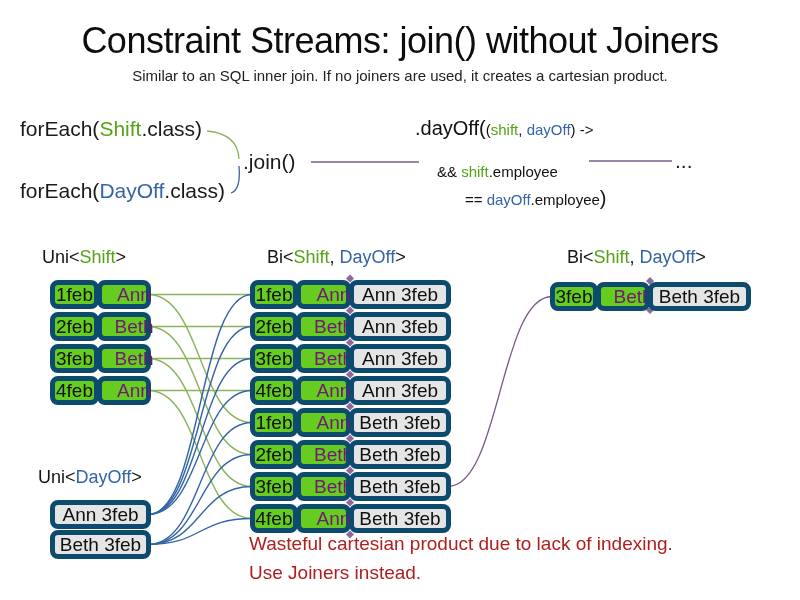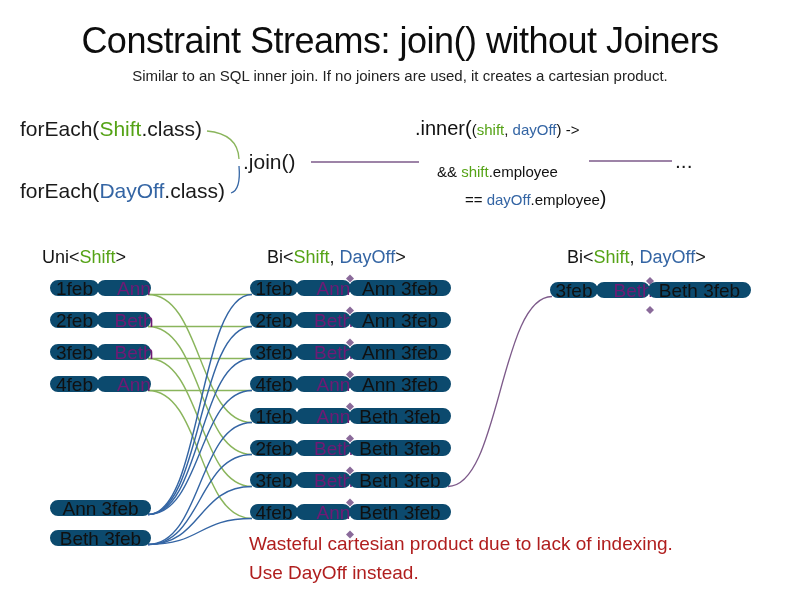--- a/index.html
+++ b/index.html
@@ -12,22 +12,22 @@
   .subtitle{top:67px;left:0;width:100%;text-align:center;font-size:15px;color:#222;}
   .code{font-size:21px;color:#1a1a1a;white-space:nowrap;}
   .filter-small{font-size:15px;}
   .filter-big{font-size:20px;}
   .tok-green{color:#55a316;}
   .tok-blue{color:#3465a4;}
   .collabel{font-size:18px;white-space:nowrap;color:#141414;}
   #wires{position:absolute;left:0;top:0;width:800px;height:600px;}
   .row{position:absolute;left:0;height:29px;width:100%;}
   .cell{
-    position:absolute;top:0;height:16px;box-sizing:border-box;
-    border:8px solid #0c4a6e;border-radius:8px;
+    position:absolute;top:0;height:29px;box-sizing:border-box;
+    border:5px solid #0c4a6e;border-radius:8px;
     display:flex;align-items:center;justify-content:center;
     font-size:19px;line-height:1;white-space:nowrap;color:#101010;
   }
   .g{background:#66cc20;}
   .b{background:#e5e5e5;}
   .nm{color:#701a75;padding-left:20px;}
   .s-date{left:50px;width:49px;}
   .s-name{left:97px;width:54px;}
   .p-date{left:250px;width:48px;}
   .p-name{left:296px;width:55px;}
@@ -86,38 +86,41 @@
     <span>forEach(</span><span class="tok-green">Shift</span><span>.class)</span>
   </div>
 
   <div class="abs code" style="left:20px;top:179px;">
     <span>forEach(</span><span class="tok-blue">DayOff</span><span>.class)</span>
   </div>
 
   <div class="abs code" style="left:243px;top:150px;">.join()</div>
 
   <div class="abs" style="left:415px;top:117px;white-space:nowrap;">
-    <span class="filter-big">.inner(</span><span class="filter-small">(</span><span class="filter-small tok-green">shift</span><span class="filter-small">, </span><span class="filter-small tok-blue">dayOff</span><span class="filter-small">) -&gt;</span>
+    <span class="filter-big">.dayOff(</span><span class="filter-small">(</span><span class="filter-small tok-green">shift</span><span class="filter-small">, </span><span class="filter-small tok-blue">dayOff</span><span class="filter-small">) -&gt;</span>
   </div>
   <div class="abs filter-small" style="left:437px;top:163px;white-space:nowrap;">
     <span>&amp;&amp; </span><span class="tok-green">shift</span><span>.employee</span>
   </div>
   <div class="abs filter-small" style="left:465px;top:187px;white-space:nowrap;">
     <span>== </span><span class="tok-blue">dayOff</span><span>.employee</span><span class="filter-big">)</span>
   </div>
   <div class="abs ellipsis" style="left:675px;top:149px;">...</div>
 
   <div class="abs collabel" style="left:42px;top:247px;">
     <span>Uni&lt;</span><span class="tok-green">Shift</span><span>&gt;</span>
   </div>
   <div class="abs collabel" style="left:267px;top:247px;">
     <span>Bi&lt;</span><span class="tok-green">Shift</span><span>, </span><span class="tok-blue">DayOff</span><span>&gt;</span>
   </div>
   <div class="abs collabel" style="left:567px;top:247px;">
     <span>Bi&lt;</span><span class="tok-green">Shift</span><span>, </span><span class="tok-blue">DayOff</span><span>&gt;</span>
+  </div>
+  <div class="abs collabel" style="left:38px;top:467px;">
+    <span>Uni&lt;</span><span class="tok-blue">DayOff</span><span>&gt;</span>
   </div>
 
   <div class="row" style="top:280px;">
     <div class="cell g s-date">1feb</div>
     <div class="cell g s-name nm">Ann</div>
   </div>
   <div class="row" style="top:312px;">
     <div class="cell g s-date">2feb</div>
     <div class="cell g s-name nm">Beth</div>
   </div>
@@ -175,16 +178,16 @@
     <div class="cell g r-date">3feb</div>
     <div class="cell g r-name nm">Beth</div>
     <div class="cell b r-val">Beth 3feb</div>
   </div>
 
   <div class="cell b d-cell abs" style="top:500px;">Ann 3feb</div>
   <div class="cell b d-cell abs" style="top:530px;">Beth 3feb</div>
 
   <div class="abs note">
     <div>Wasteful cartesian product due to lack of indexing.</div>
-    <div>Use DayOff instead.</div>
+    <div>Use Joiners instead.</div>
   </div>
 
 </div>
 
 </body></html>

